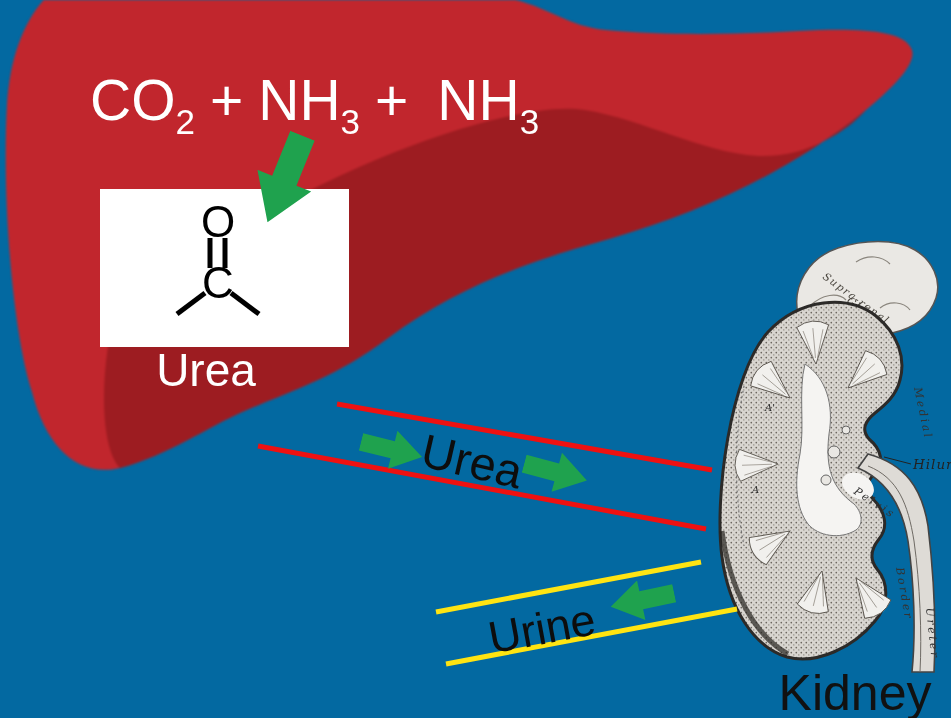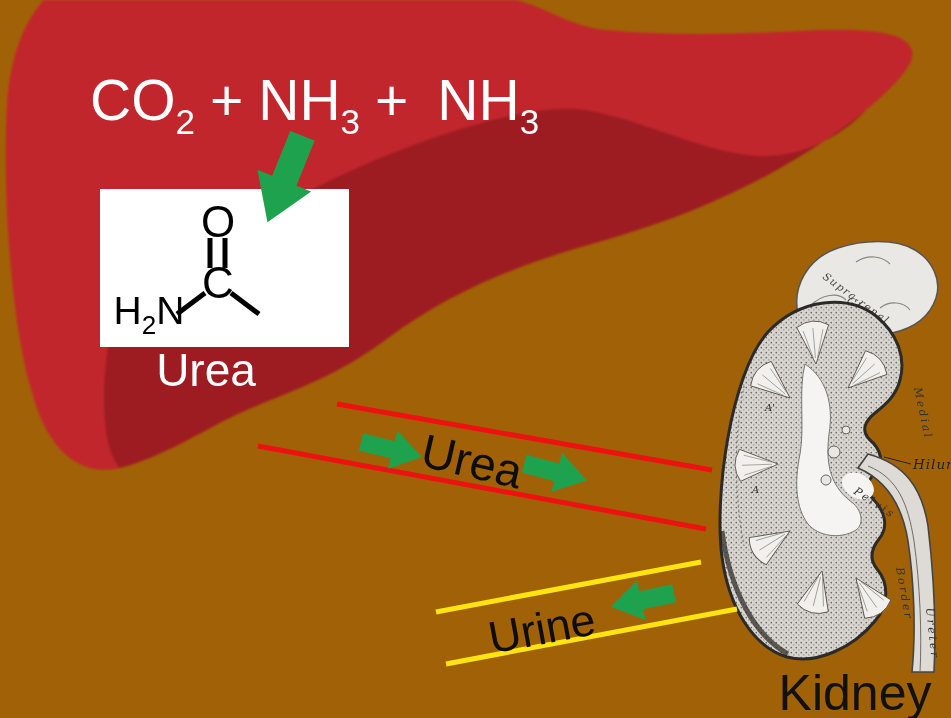--- a/index.html
+++ b/index.html
@@ -1,17 +1,17 @@
 <!DOCTYPE html>
 <html><head>
 <meta charset="utf-8">
 <style>
   html,body { margin:0; padding:0; background:#fff; }
   .canvas {
-    position:relative; width:951px; height:718px; background:#a16207;
+    position:relative; width:951px; height:718px; background:#0369a1;
     overflow:hidden; font-family:"Liberation Sans", sans-serif;
   }
   svg { display:block; }
 
   
   .liver { position:absolute; left:0; top:0; filter:blur(1.2px); }
 
   
   .formula {
     position:absolute; left:90px; top:68px; color:#ffffff;
@@ -103,21 +103,20 @@
 
   <div class="urea-box">
     <svg width="249" height="158" viewBox="0 0 249 158">
       <line x1="110" y1="49" x2="110" y2="79" stroke="#000" stroke-width="5"></line>
       <line x1="125" y1="49" x2="125" y2="79" stroke="#000" stroke-width="5"></line>
       <line x1="105" y1="104" x2="77" y2="125" stroke="#000" stroke-width="5"></line>
       <line x1="131" y1="104" x2="159" y2="125" stroke="#000" stroke-width="5"></line>
     </svg>
     <span class="atom atom-o">O</span>
     <span class="atom atom-c">C</span>
-    <span class="atom amine amine-left"><span>H</span><span class="sub">2</span><span>N</span></span>
   </div>
 
   <div class="urea-caption">Urea</div>
 
   <svg class="lines" width="951" height="718" viewBox="0 0 951 718">
     <line x1="337" y1="404" x2="712" y2="470" stroke-width="5" stroke="#ee1111"></line>
     <line x1="258" y1="446" x2="706" y2="529" stroke-width="5" stroke="#ee1111"></line>
     <line x1="436" y1="612" x2="701" y2="562" stroke-width="5" stroke="#ffe412"></line>
     <line x1="446" y1="664" x2="737" y2="609" stroke-width="5" stroke="#ffe412"></line>
   </svg>

